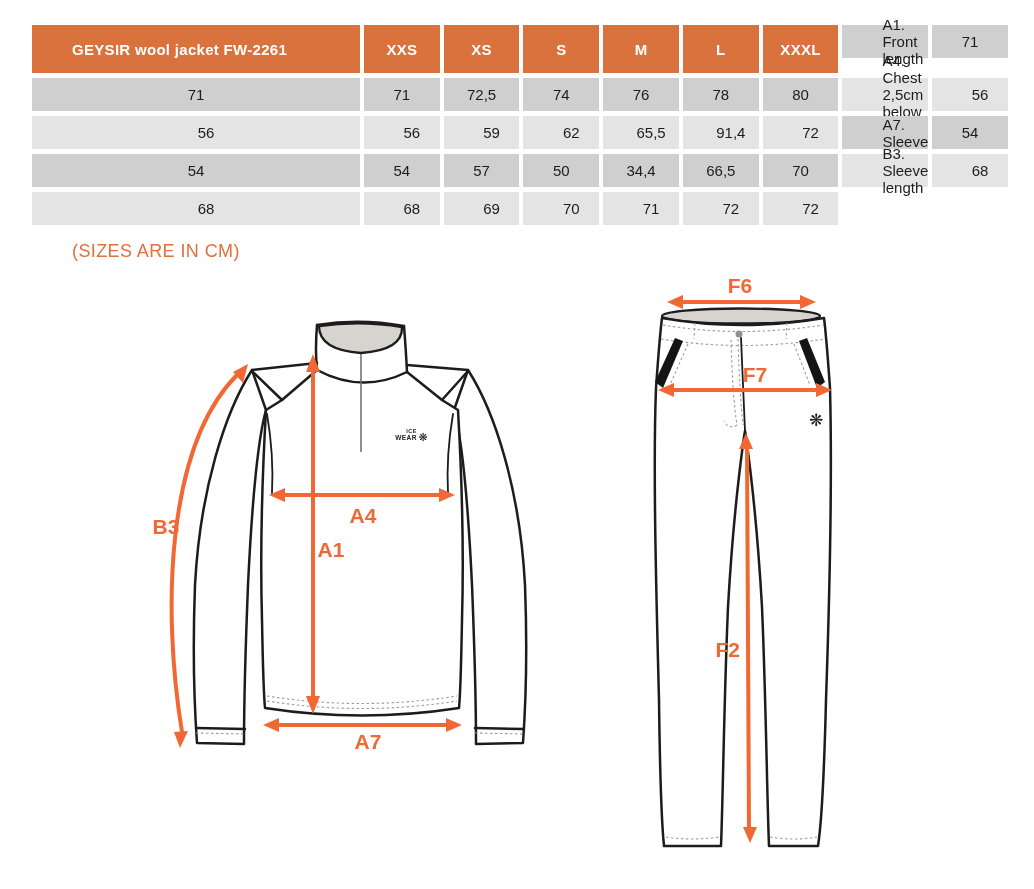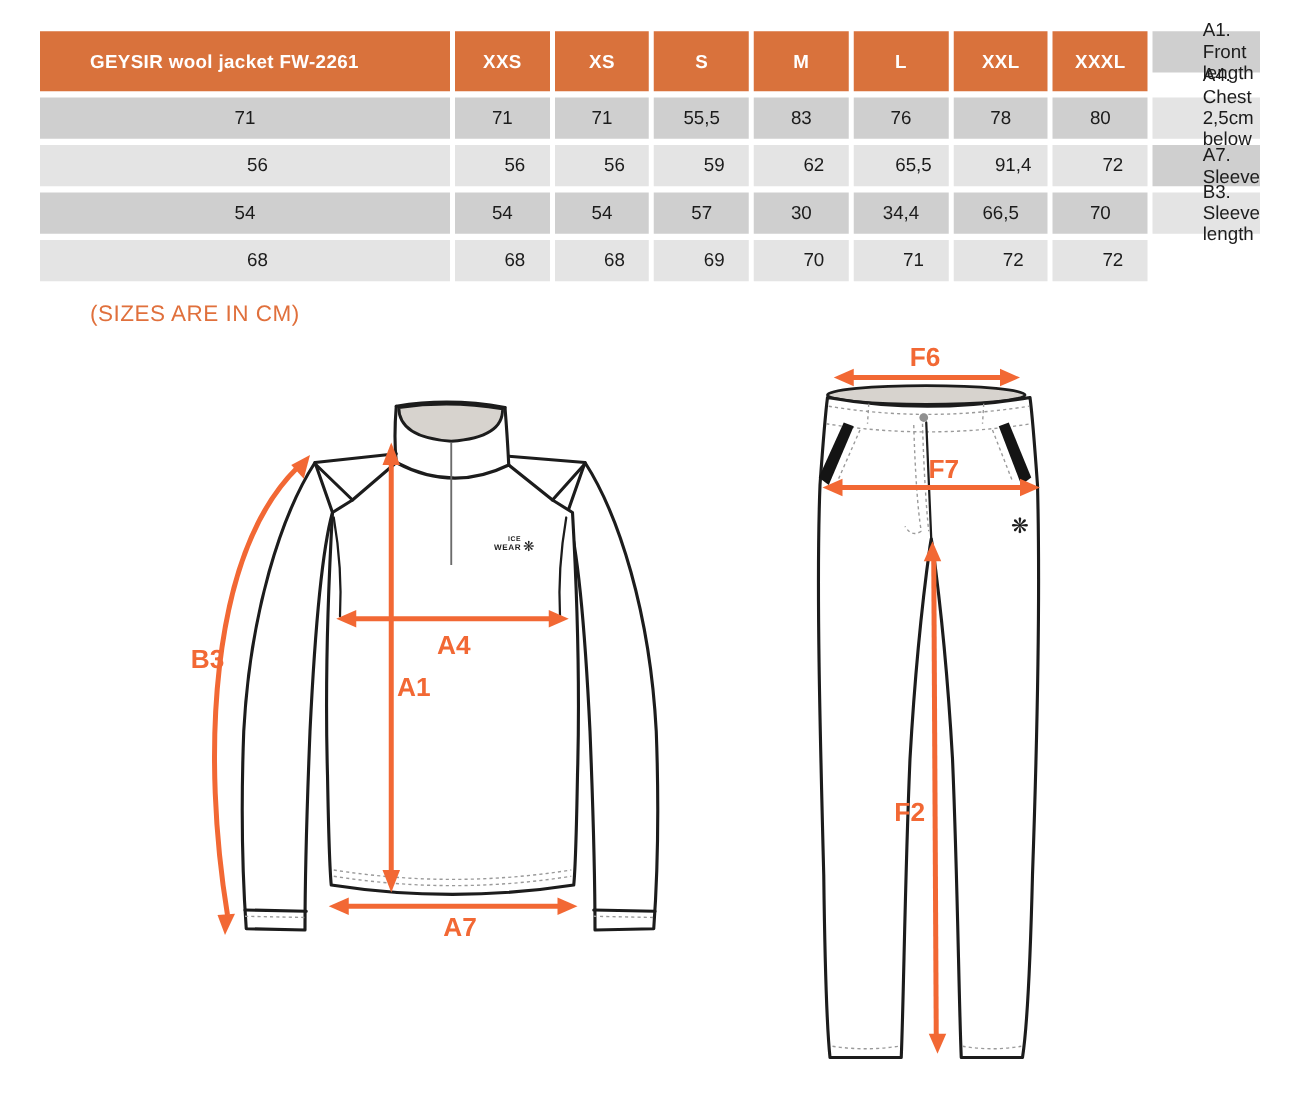--- a/index.html
+++ b/index.html
@@ -40,49 +40,48 @@
 
 <div class="canvas">
 
   <div class="size-table">
     <div class="th title-cell">GEYSIR wool jacket FW-2261</div>
     <div class="th">XXS</div>
     <div class="th">XS</div>
     <div class="th">S</div>
     <div class="th">M</div>
     <div class="th">L</div>
-    <div class="th">XXL</div>
     <div class="th">XXXL</div>
 
     <div class="td label-cell row-dark">A1. Front length</div>
     <div class="td row-dark">71</div>
     <div class="td row-dark">71</div>
     <div class="td row-dark">71</div>
-    <div class="td row-dark">55,5</div>
-    <div class="td row-dark">83</div>
+    <div class="td row-dark">72,5</div>
+    <div class="td row-dark">74</div>
     <div class="td row-dark">76</div>
     <div class="td row-dark">78</div>
     <div class="td row-dark">80</div>
 
     <div class="td label-cell row-light">A4. Chest 2,5cm below armpit</div>
     <div class="td row-light">56</div>
     <div class="td row-light">56</div>
     <div class="td row-light">56</div>
     <div class="td row-light">59</div>
     <div class="td row-light">62</div>
     <div class="td row-light">65,5</div>
     <div class="td row-light">91,4</div>
     <div class="td row-light">72</div>
 
     <div class="td label-cell row-dark">A7. Sleeve</div>
     <div class="td row-dark">54</div>
     <div class="td row-dark">54</div>
     <div class="td row-dark">54</div>
     <div class="td row-dark">57</div>
-    <div class="td row-dark">30</div>
+    <div class="td row-dark">50</div>
     <div class="td row-dark">34,4</div>
     <div class="td row-dark">66,5</div>
     <div class="td row-dark">70</div>
 
     <div class="td label-cell row-light">B3. Sleeve length</div>
     <div class="td row-light">68</div>
     <div class="td row-light">68</div>
     <div class="td row-light">68</div>
     <div class="td row-light">69</div>
     <div class="td row-light">70</div>

